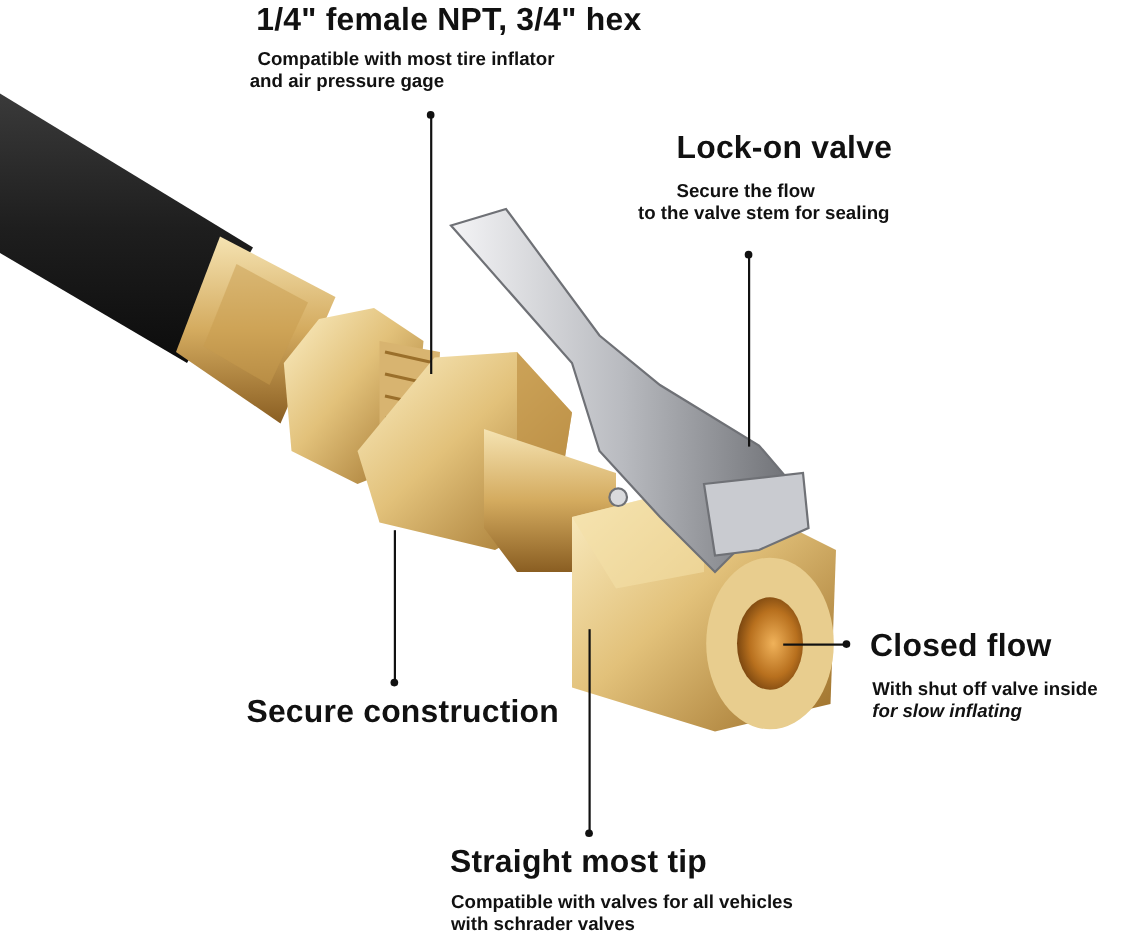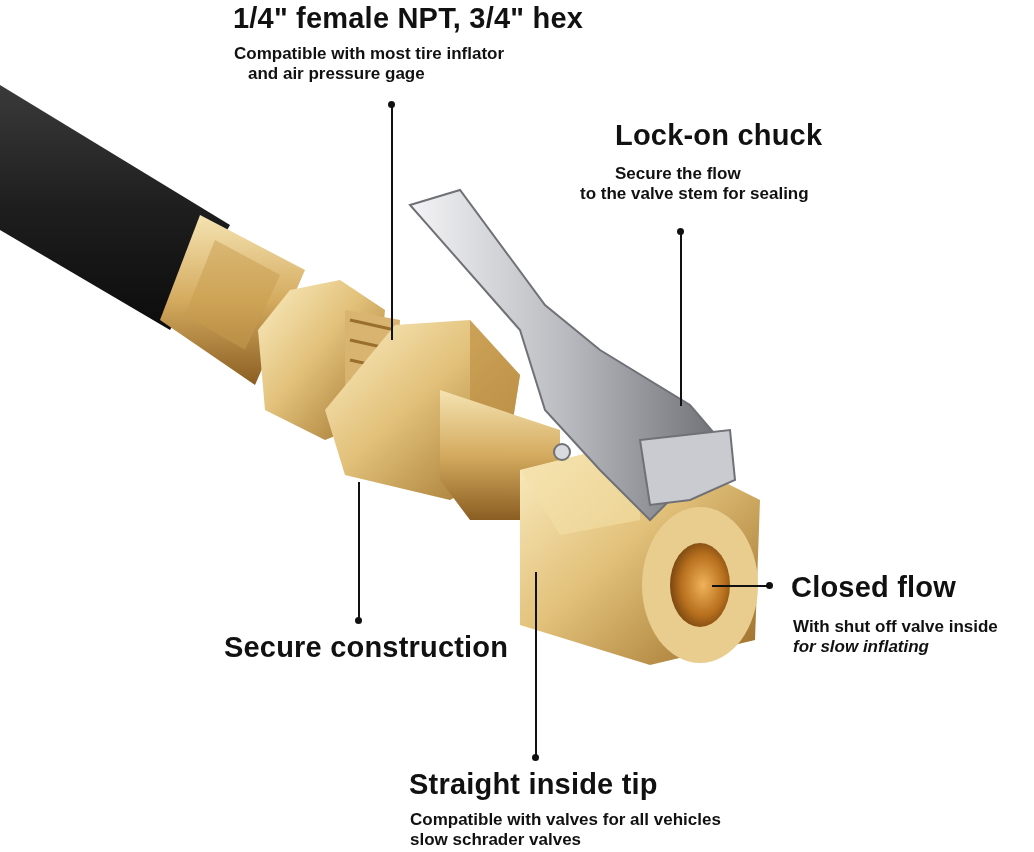--- a/index.html
+++ b/index.html
@@ -79,37 +79,37 @@
 
   <g>
     <path d="M410,205 L460,190 L545,305 L600,350 L690,405 L720,440 L700,470 L650,520 L600,470 L545,410 L520,330 Z" fill="url(#chromeG)" stroke="#6f7176" stroke-width="2"></path>
     <path d="M640,440 L730,430 L735,480 L690,500 L650,505 Z" fill="#c9cbd0" stroke="#6f7176" stroke-width="2"></path>
     <circle cx="562" cy="452" r="8" fill="#d9dadd" stroke="#6f7176" stroke-width="2"></circle>
   </g>
 </svg>
 
 <div class="label title" style="left:233px; top:2px;">1/4" female NPT, 3/4" hex</div>
 <div class="label desc" style="left:234px; top:44px;">Compatible with most tire inflator</div>
-<div class="label desc" style="left:248px; top:64px;">and air pressure gage</div>
+<div class="label desc" style="left:227px; top:64px;">and air pressure gage</div>
 <div class="dot" style="left:388px; top:101px;"></div>
 <div class="callout-line" style="left:391px; top:104px; width:1.5px; height:236px;"></div>
 
-<div class="label title" style="left:615px; top:119px;">Lock-on chuck</div>
+<div class="label title" style="left:615px; top:119px;">Lock-on valve</div>
 <div class="label desc" style="left:615px; top:164px;">Secure the flow</div>
 <div class="label desc" style="left:580px; top:184px;">to the valve stem for sealing</div>
 <div class="dot" style="left:677px; top:228px;"></div>
 <div class="callout-line" style="left:680px; top:231px; width:1.5px; height:175px;"></div>
 
 <div class="callout-line" style="left:712px; top:585px; width:55px; height:1.5px;"></div>
 <div class="dot" style="left:766px; top:582px;"></div>
 <div class="label title" style="left:791px; top:571px;">Closed flow</div>
 <div class="label desc" style="left:793px; top:617px;">With shut off valve inside</div>
 <div class="label desc" style="left:793px; top:637px;font-style:italic;">for slow inflating</div>
 
 <div class="callout-line" style="left:358px; top:482px; width:1.5px; height:136px;"></div>
 <div class="dot" style="left:355px; top:617px;"></div>
 <div class="label title" style="left:224px; top:631px;">Secure construction</div>
 
 <div class="callout-line" style="left:535px; top:572px; width:1.5px; height:185px;"></div>
 <div class="dot" style="left:532px; top:754px;"></div>
-<div class="label title" style="left:409px; top:768px;">Straight inside tip</div>
+<div class="label title" style="left:409px; top:768px;">Straight most tip</div>
 <div class="label desc" style="left:410px; top:810px;">Compatible with valves for all vehicles</div>
-<div class="label desc" style="left:410px; top:830px;">slow schrader valves</div>
+<div class="label desc" style="left:410px; top:830px;">with schrader valves</div>
 
 </body></html>

